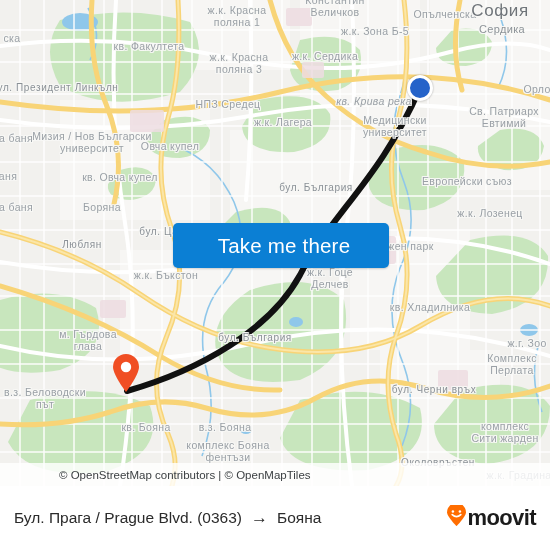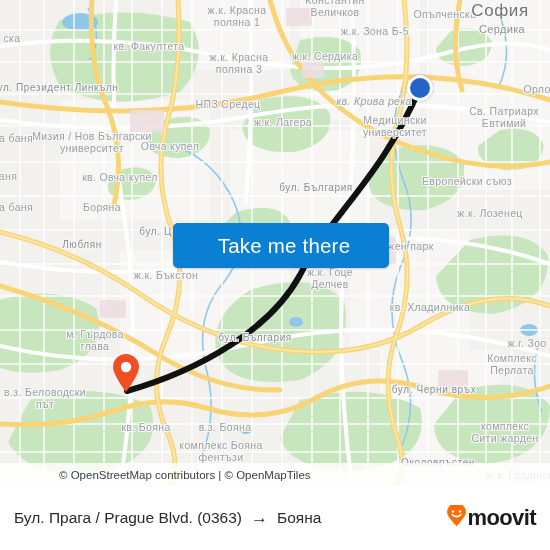--- a/index.html
+++ b/index.html
@@ -263,27 +263,27 @@
         <div class="mlabel " style="left: 467px; top: 181px;">Европейски съюз</div>
         <div class="mlabel " style="left: 490px; top: 213px;">ж.к. Лозенец</div>
         <div class="mlabel street" style="left: 316px; top: 188px;">бул. България</div>
         <div class="mlabel street" style="left: 186px; top: 232px;">бул. Цар Борис III</div>
         <div class="mlabel street" style="left: 82px; top: 245px;">Люблян</div>
         <div class="mlabel " style="left: 166px; top: 275px;">ж.к. Бъкстон</div>
         <div class="mlabel " style="left: 398px; top: 246px;">ж. Южен парк</div>
         <div class="mlabel " style="left: 330px; top: 278px;">ж.к. Гоце
 Делчев</div>
         <div class="mlabel " style="left: 430px; top: 307px;">кв. Хладилника</div>
-        <div class="mlabel " style="left: 95px; top: 340px;">м. Гърдова
+        <div class="mlabel " style="left: 88px; top: 340px;">м. Гърдова
 глава</div>
         <div class="mlabel " style="left: 45px; top: 398px;">в.з. Беловодски
 път</div>
         <div class="mlabel " style="left: 146px; top: 427px;">кв. Бояна</div>
         <div class="mlabel " style="left: 225px; top: 427px;">в.з. Бояна</div>
-        <div class="mlabel " style="left: 221px; top: 451px;">комплекс Бояна
+        <div class="mlabel " style="left: 228px; top: 451px;">комплекс Бояна
 фентъзи</div>
         <div class="mlabel street" style="left: 255px; top: 338px;">бул. България</div>
         <div class="mlabel street" style="left: 434px; top: 390px;">бул. Черни връх</div>
         <div class="mlabel street" style="left: 438px; top: 463px;">Околовръстен</div>
         <div class="mlabel " style="left: 527px; top: 343px;">ж.г. Зоо</div>
         <div class="mlabel " style="left: 512px; top: 364px;">Комплекс
 Перлата</div>
         <div class="mlabel " style="left: 505px; top: 432px;">комплекс
 Сити жарден</div>
         <div class="mlabel " style="left: 519px; top: 475px;">ж.к. Градина</div>

